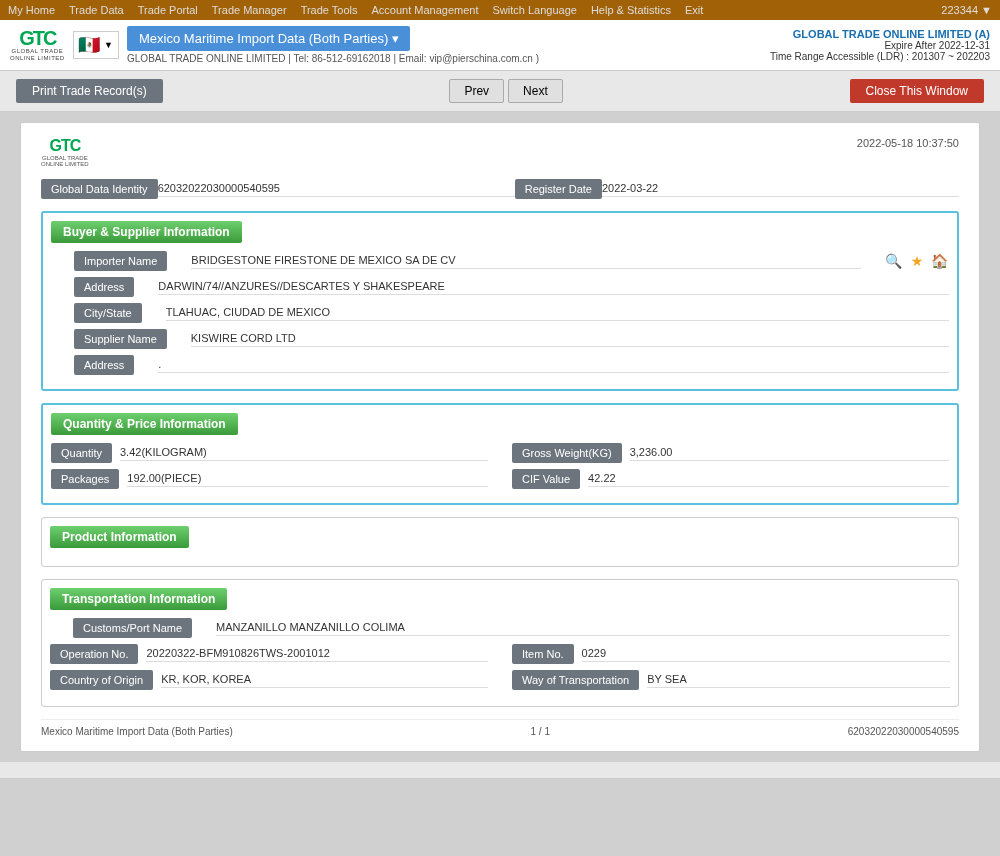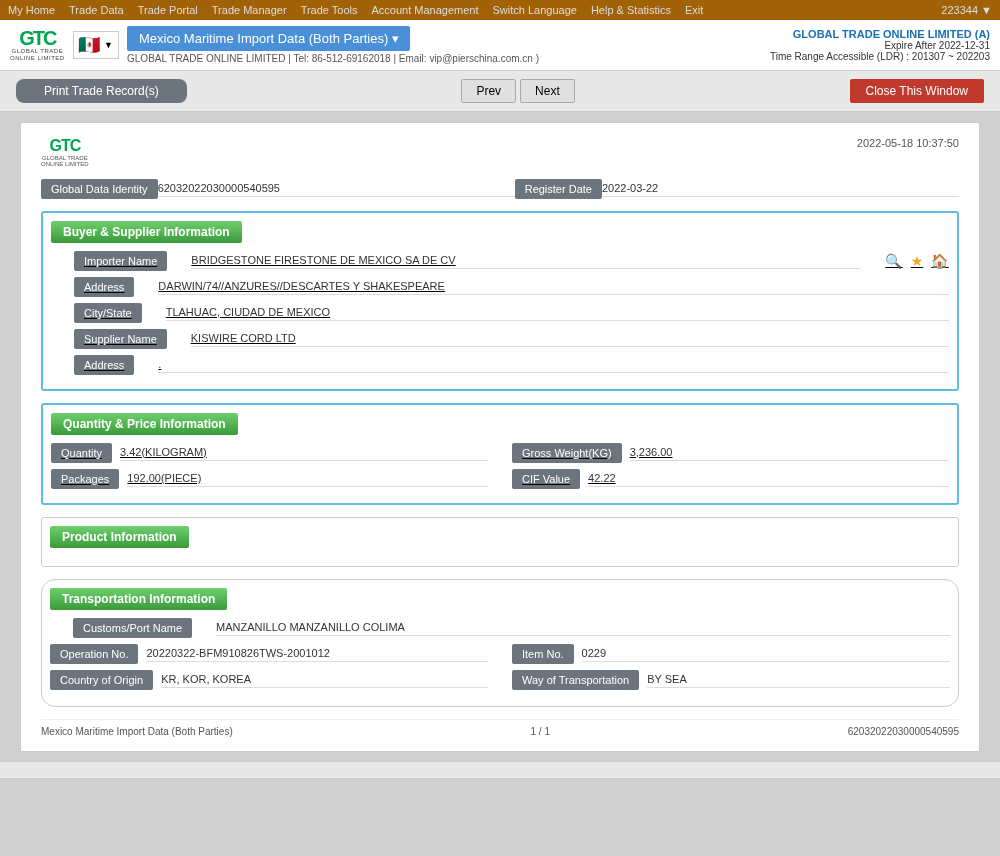--- a/index.html
+++ b/index.html
@@ -59,23 +59,23 @@
       padding: 8px 16px;
       display: flex;
       justify-content: space-between;
       align-items: center;
       border-bottom: 1px solid #ccc;
     }
     .btn-print {
       background: #6c757d;
       color: #fff;
       border: none;
-      padding: 5px 28px;
-      cursor: pointer;
-      border-radius: 8px;
+      padding: 5px 16px;
+      cursor: pointer;
+      border-radius: 2px;
       font-size: 12px;
     }
     .btn-nav {
       background: #e0e0e0;
       border: 1px solid #aaa;
       padding: 4px 14px;
       cursor: pointer;
       font-size: 12px;
       border-radius: 2px;
     }
@@ -133,21 +133,20 @@
       border-bottom: 1px solid #ddd;
       padding-bottom: 2px;
     }
 
     
     .section {
       border: 2px solid #5bc0de;
       border-radius: 3px;
       margin-bottom: 12px;
       padding: 0 0 8px 0;
-      text-decoration: underline;
     }
     .section-title {
       display: inline-block;
       background: linear-gradient(to bottom, #6ecf6e, #3a9a3a);
       color: #fff;
       font-size: 12px;
       font-weight: bold;
       padding: 4px 12px;
       border-radius: 2px;
       margin: 8px 0 8px 8px;
@@ -353,21 +352,21 @@
             <span class="field-value-text">42.22</span>
           </div>
         </div>
       </div>
     </div>
 
     <div style="border:1px solid #ccc;border-radius:3px;margin-bottom:12px;padding-bottom:10px;">
       <div class="section-title">Product Information</div>
     </div>
 
-    <div style="border:1px solid #ccc;border-radius:14px;margin-bottom:12px;padding-bottom:10px;">
+    <div style="border:1px solid #ccc;border-radius:3px;margin-bottom:12px;padding-bottom:10px;">
       <div class="section-title">Transportation Information</div>
       <div style="padding:0 8px;">
         <div class="field-row">
           <span class="field-label">Customs/Port Name</span>
           <span class="field-value-text">MANZANILLO MANZANILLO COLIMA</span>
         </div>
         <div class="field-row-double">
           <div class="field-group">
             <span class="field-label">Operation No.</span>
             <span class="field-value-text">20220322-BFM910826TWS-2001012</span>

